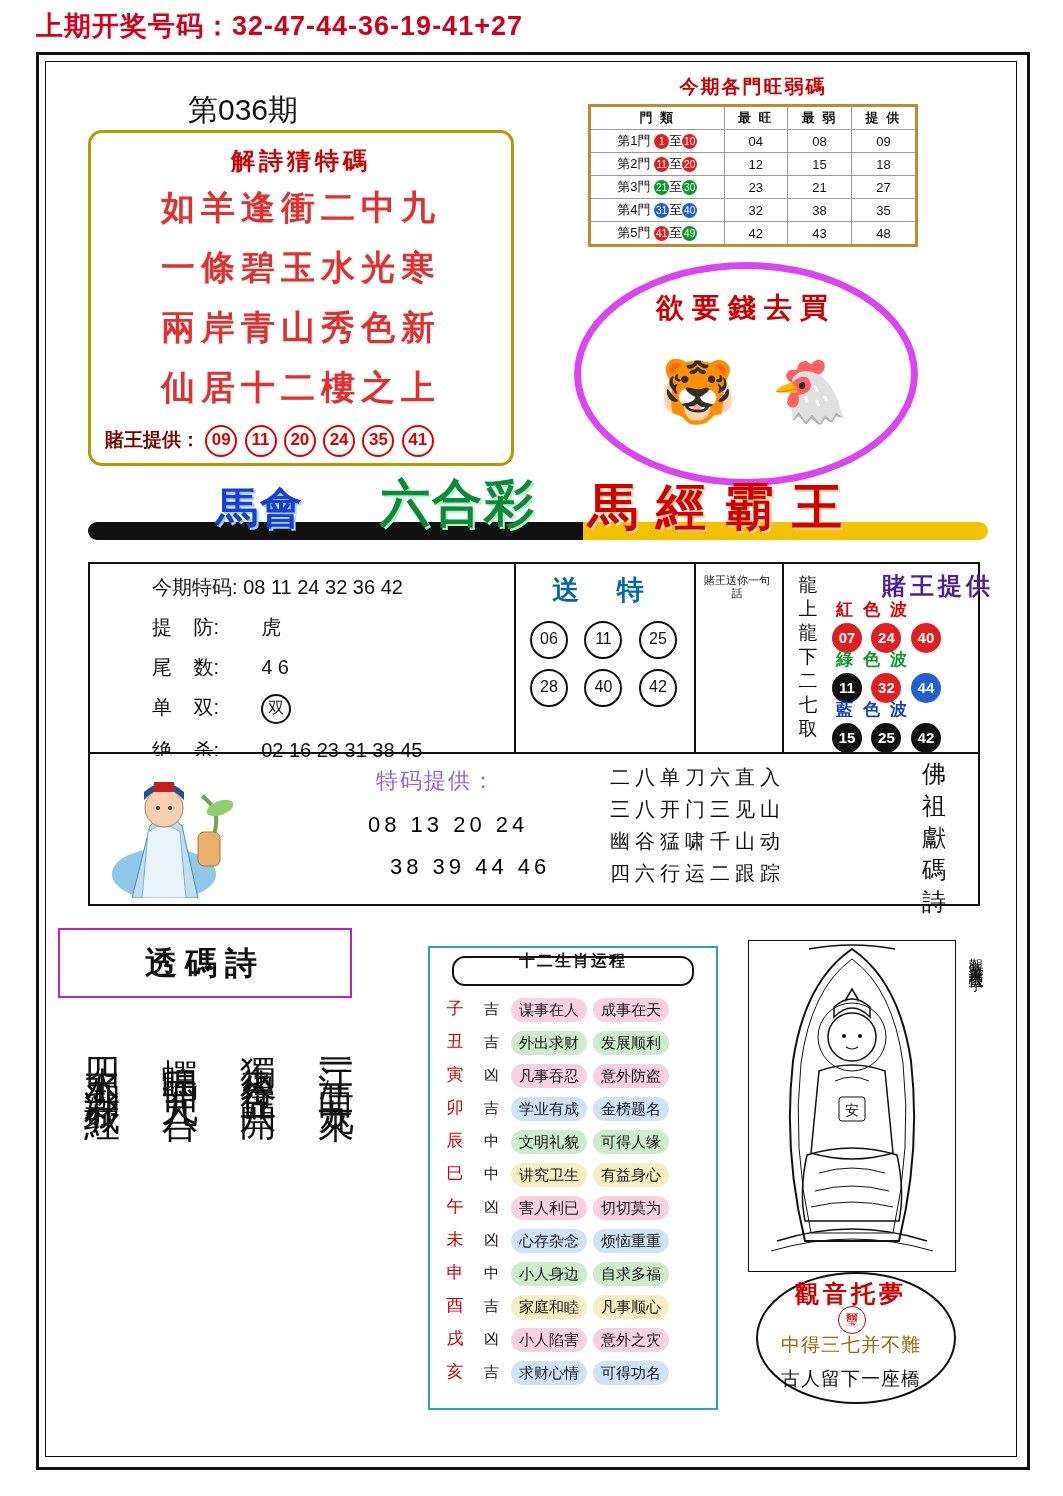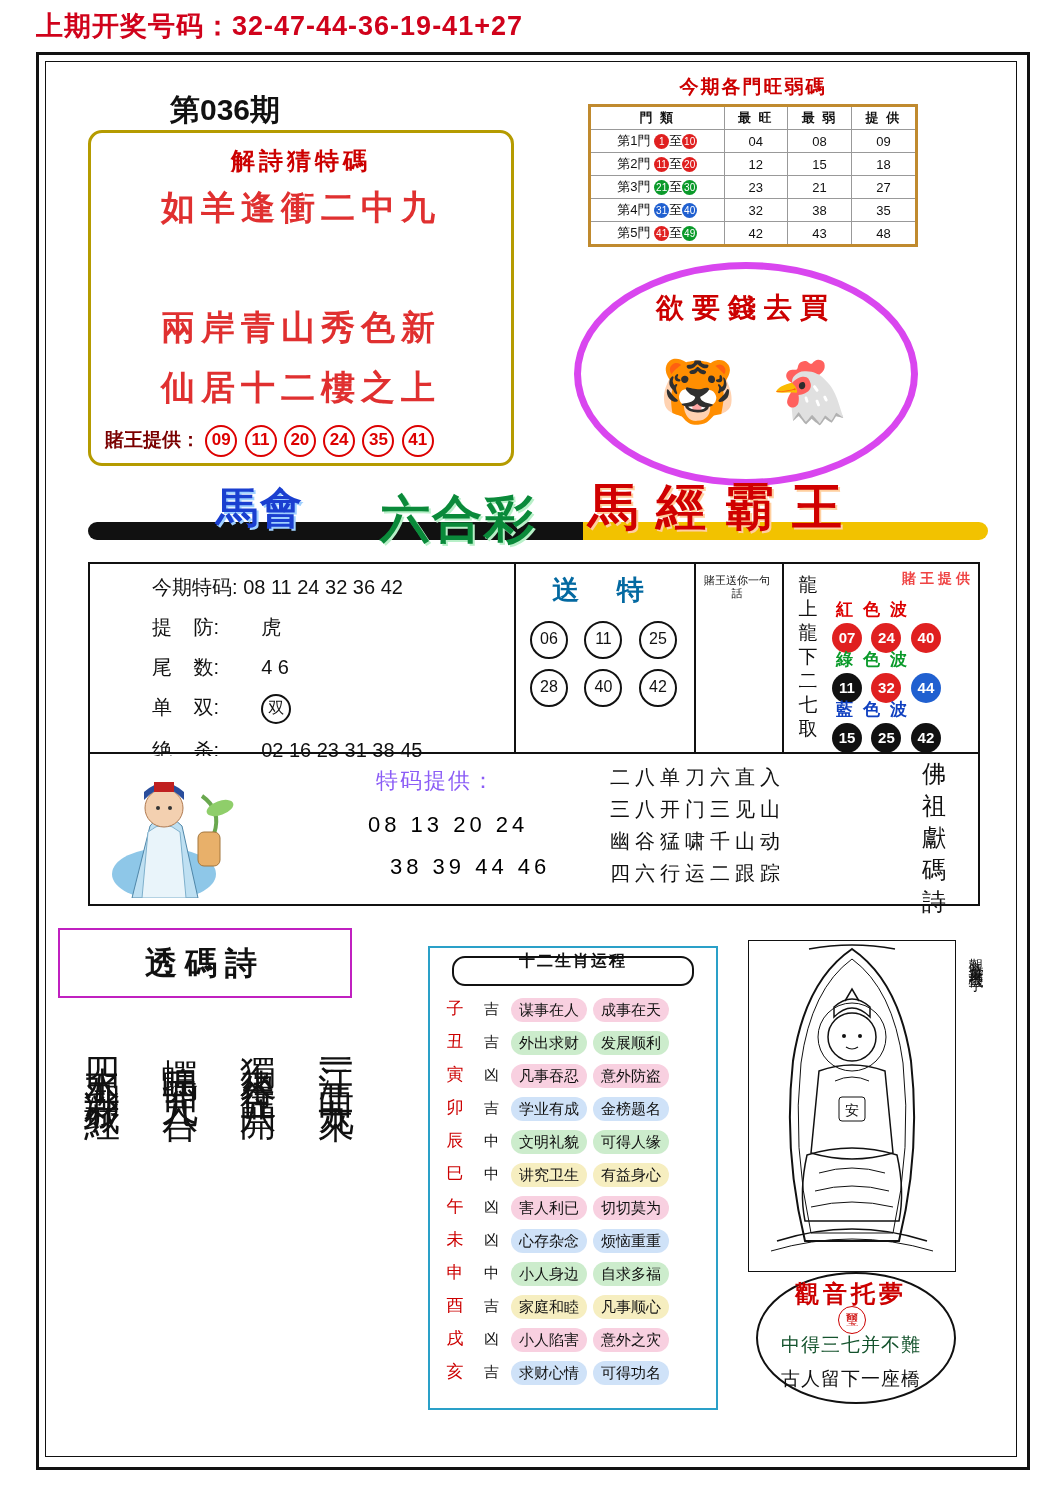--- a/index.html
+++ b/index.html
@@ -24,21 +24,21 @@
     position:absolute;left:36px;top:52px;width:988px;height:1412px;
     border:3px solid #111;background:#fff;
   }
   .inner-frame{
     position:absolute;left:6px;top:6px;width:970px;height:1394px;
     border:1px solid #111;
   }
 
   
   .issue{
-    position:absolute;left:170px;top:90px;font-size:30px;font-weight:bold;color:#111;
+    position:absolute;left:188px;top:90px;font-size:30px;font-weight:normal;color:#111;
   }
 
   
   .poem-box{
     position:absolute;left:88px;top:130px;width:420px;height:330px;
     border:3px solid #b59b00;border-radius:14px;background:#fff;
   }
   .poem-title{
     position:absolute;width:100%;top:12px;text-align:center;
     font-size:24px;font-weight:bold;color:#c00;letter-spacing:4px;
@@ -107,21 +107,21 @@
     position:absolute;left:0;top:52px;width:900px;height:18px;
     background:linear-gradient(90deg,#111 0%,#111 55%,#f2c200 55%,#f2c200 100%);
     border-radius:9px;
   }
   .bn-mahui{
     position:absolute;left:128px;top:10px;font-size:42px;font-weight:bold;
     color:#1a3fd0;font-family:"DejaVu Serif",serif;letter-spacing:2px;
     text-shadow:2px 2px 0 #9fd0ff;
   }
   .bn-liuhe{
-    position:absolute;left:292px;top:16px;font-size:50px;font-weight:bold;
+    position:absolute;left:292px;top:0;font-size:50px;font-weight:bold;
     color:#0a8a3a;font-family:"DejaVu Serif",serif;letter-spacing:2px;
     text-shadow:2px 2px 0 #b8f0c8;
   }
   .bn-majing{
     position:absolute;left:500px;top:4px;font-size:50px;font-weight:bold;
     color:#d00000;font-family:"DejaVu Serif",serif;letter-spacing:18px;
     text-shadow:2px 2px 0 #ffd0a0;
   }
 
   
@@ -154,21 +154,21 @@
   .side-text{
     position:absolute;left:612px;top:10px;width:70px;
     font-size:11px;color:#111;line-height:13px;text-align:center;
   }
   .dragon-text{
     position:absolute;left:700px;top:8px;width:36px;font-size:19px;color:#111;
     line-height:24px;text-align:center;font-family:"DejaVu Serif",serif;
   }
   .dw-title{
     position:absolute;left:748px;top:6px;width:200px;text-align:center;
-    font-size:14px;font-weight:bold;color:#ef4444;letter-spacing:4px;
+    font-size:24px;font-weight:bold;color:#4c1d95;letter-spacing:4px;
     font-family:"DejaVu Serif",serif;
   }
   .wave-row{position:absolute;left:742px;width:212px;}
   .wr1{top:34px}.wr2{top:84px}.wr3{top:134px}
   .wave-label{
     font-size:17px;font-weight:bold;letter-spacing:10px;margin-left:4px;
     font-family:"DejaVu Serif",serif;
   }
   .wl-red{color:#d00}.wl-green{color:#0a9a2a}.wl-blue{color:#1040c0}
   .sball{
@@ -268,21 +268,21 @@
     position:absolute;left:756px;top:1272px;width:196px;height:128px;
     border:2px solid #111;border-radius:50%/50%;
   }
   .gy-seal{
     position:absolute;left:838px;top:1306px;width:26px;height:26px;
     border:1px solid #c00;border-radius:50%;color:#c00;font-size:13px;
     line-height:25px;text-align:center;
   }
   .gy-l1{
     position:absolute;left:748px;top:1332px;width:206px;text-align:center;
-    font-size:19px;color:#14532d;font-family:"DejaVu Serif",serif;letter-spacing:1px;
+    font-size:19px;color:#a16207;font-family:"DejaVu Serif",serif;letter-spacing:1px;
   }
   .gy-l2{
     position:absolute;left:748px;top:1366px;width:206px;text-align:center;
     font-size:19px;color:#111;font-family:"DejaVu Serif",serif;letter-spacing:1px;
   }
 </style>
 </head>
 <body>
 
 <div class="page">
@@ -291,20 +291,21 @@
 
   <div class="frame">
     <div class="inner-frame"></div>
   </div>
 
   <div class="issue">第036期</div>
 
   <div class="poem-box">
     <div class="poem-title">解詩猜特碼</div>
     <div class="poem-line pl1">如羊逢衝二中九</div>
+    <div class="poem-line pl2">一條碧玉水光寒</div>
     <div class="poem-line pl3">兩岸青山秀色新</div>
     <div class="poem-line pl4">仙居十二樓之上</div>
     <div class="poem-provider">
       <span>賭王提供：</span>
       <span class="nums">
         <span class="circ-red">09</span>
         <span class="circ-red">11</span>
         <span class="circ-red">20</span>
         <span class="circ-red">24</span>
         <span class="circ-red">35</span>

